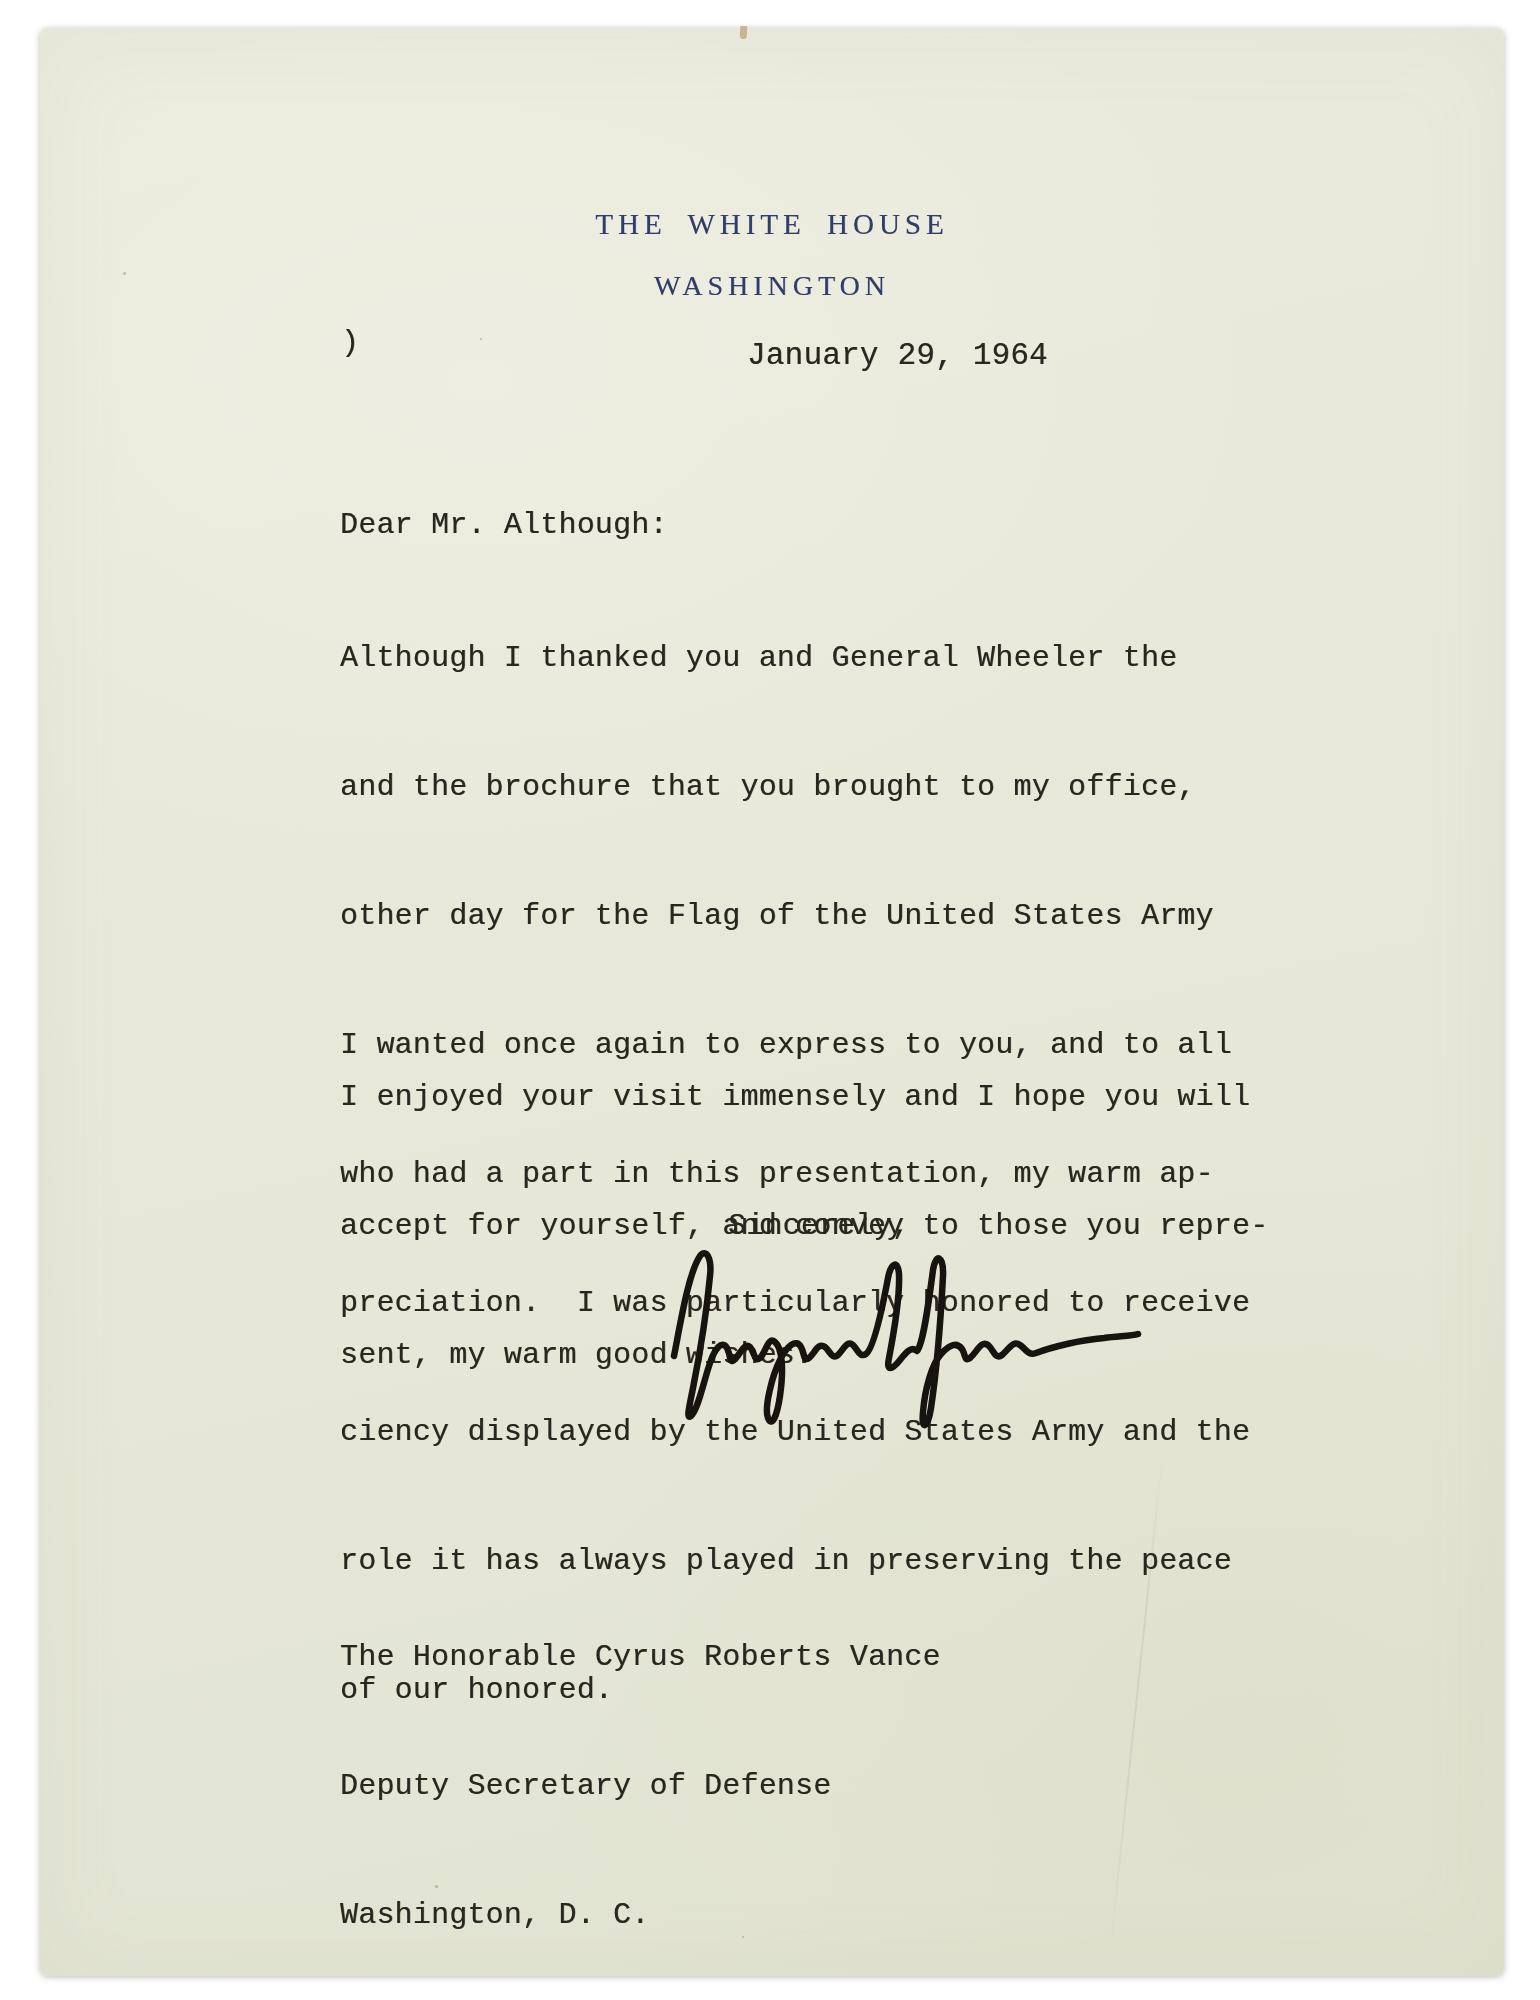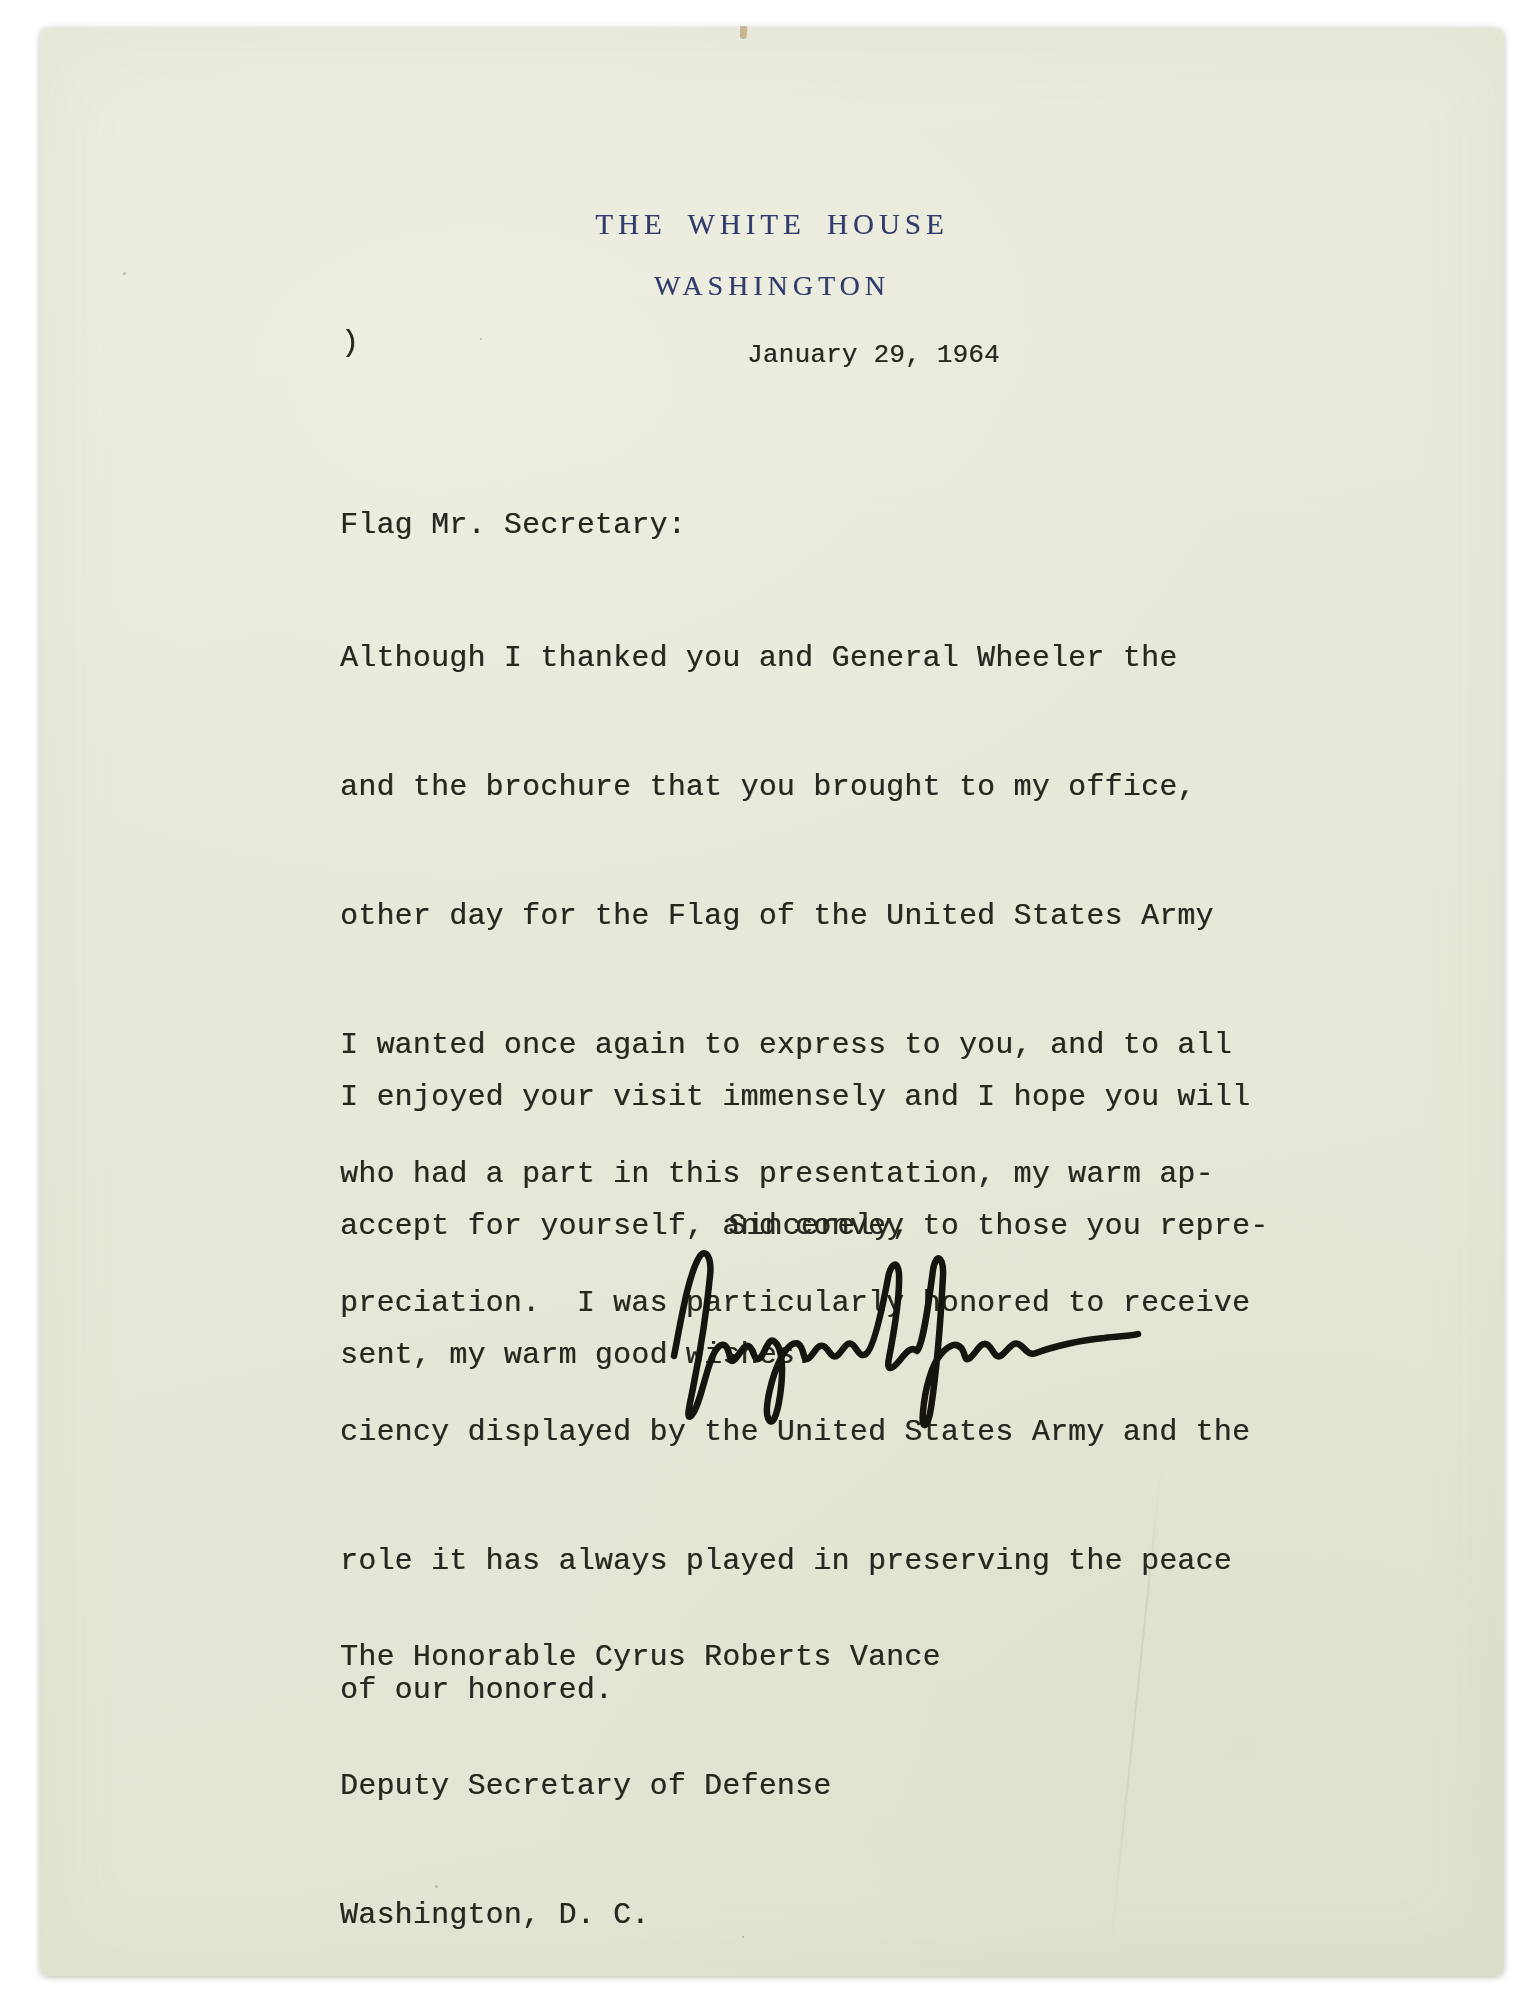--- a/index.html
+++ b/index.html
@@ -37,21 +37,21 @@
   .type {
     position: absolute;
     font-family: "Liberation Mono", monospace;
     font-size: 30px;
     line-height: 43px;
     color: #28261f;
     letter-spacing: 0.2px;
     white-space: pre;
     text-shadow: 0.5px 0.4px 0.4px rgba(40,38,32,0.55);
   }
-  .date { font-size: 26px; }
+  .date { font-size: 31px; }
 
   .sig {
     position: absolute;
     left: 620px; top: 1220px;
     width: 490px; height: 185px;
   }
   .sig svg { display: block; width: 100%; height: 100%; }
 
   .notch {
     position: absolute; left: 700px; top: -2px;
@@ -92,21 +92,21 @@
     <div class="speck s4"></div>
     <div class="speck s5"></div>
 
     <div class="lh-title">THE WHITE HOUSE</div>
     <div class="lh-sub">WASHINGTON</div>
 
     <div class="type" style="left:301px; top:294px;">)</div>
 
     <div class="type date" style="left:707px; top:306px;">January 29, 1964</div>
 
-    <div class="type" style="left:300px; top:476px;">Flag Mr. Secretary:</div>
+    <div class="type" style="left:300px; top:476px;">Dear Mr. Although:</div>
 
     <div class="type" style="left:300px; top:523px;">
       <div>Although I thanked you and General Wheeler the</div>
       <div>and the brochure that you brought to my office,</div>
       <div>other day for the Flag of the United States Army</div>
       <div>I wanted once again to express to you, and to all</div>
       <div>who had a part in this presentation, my warm ap-</div>
       <div>preciation.  I was particularly honored to receive</div>
       <div>ciency displayed by the United States Army and the</div>
       <div>role it has always played in preserving the peace</div>

